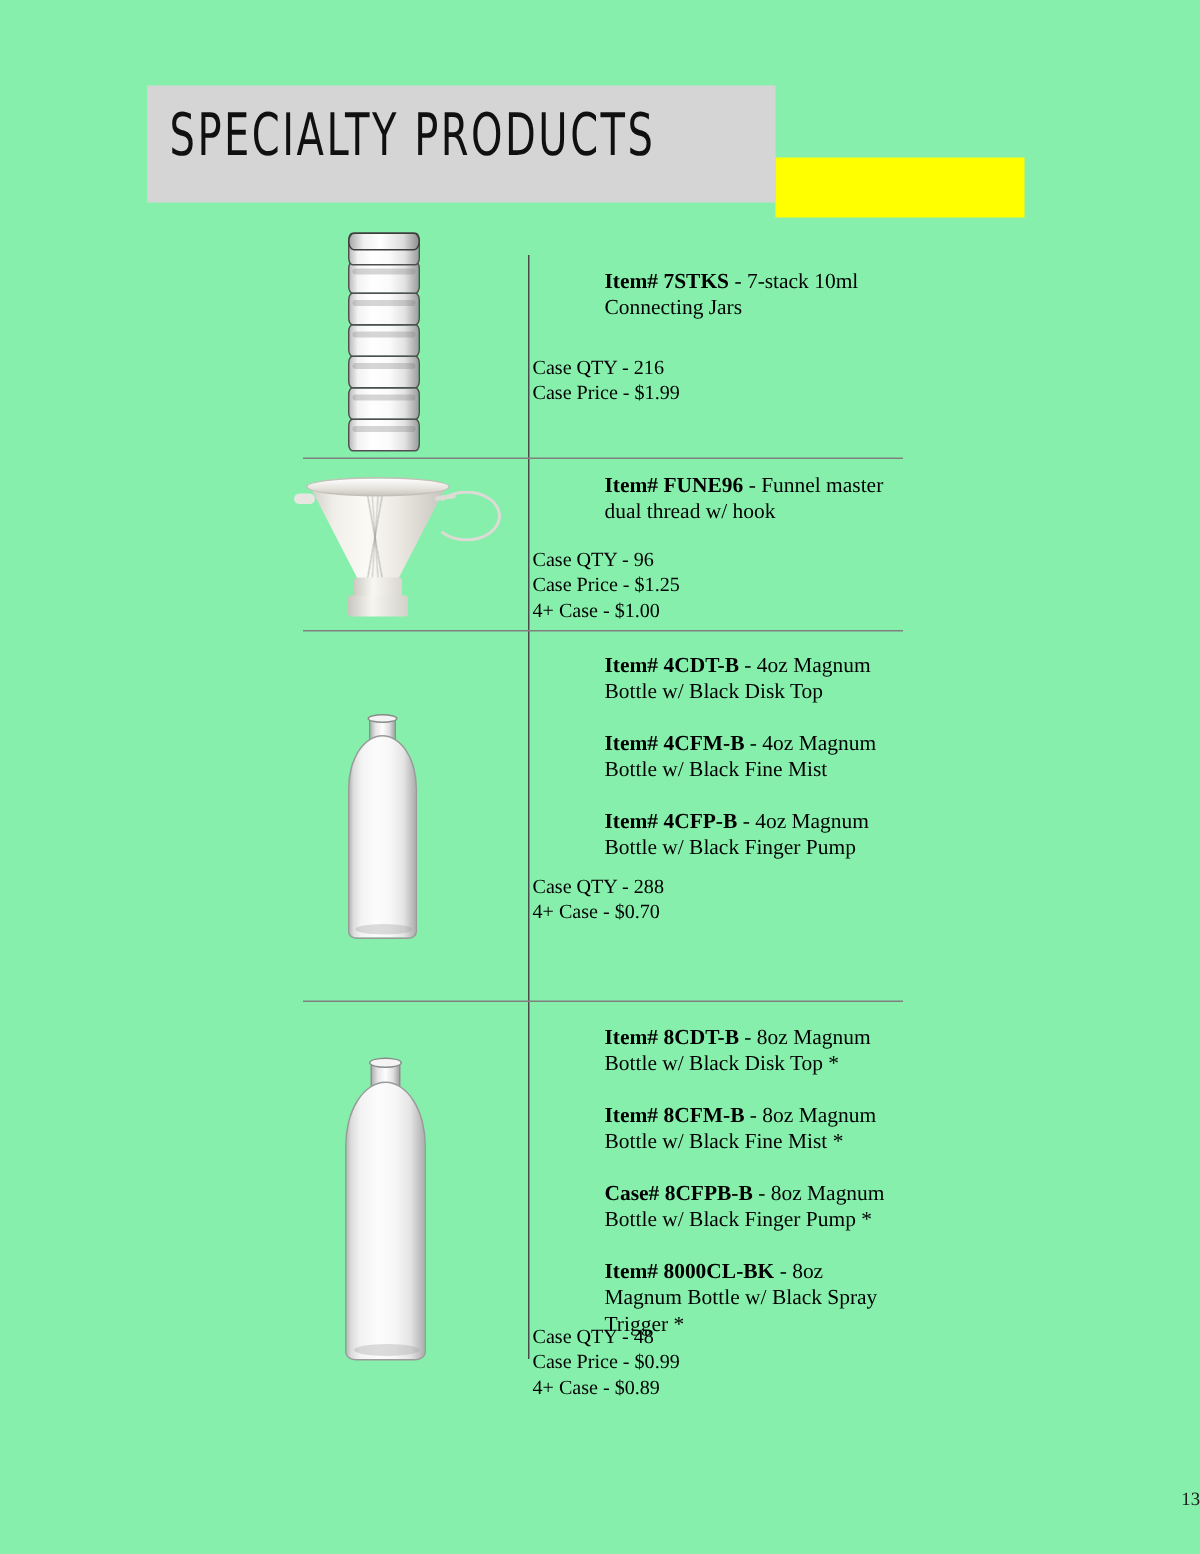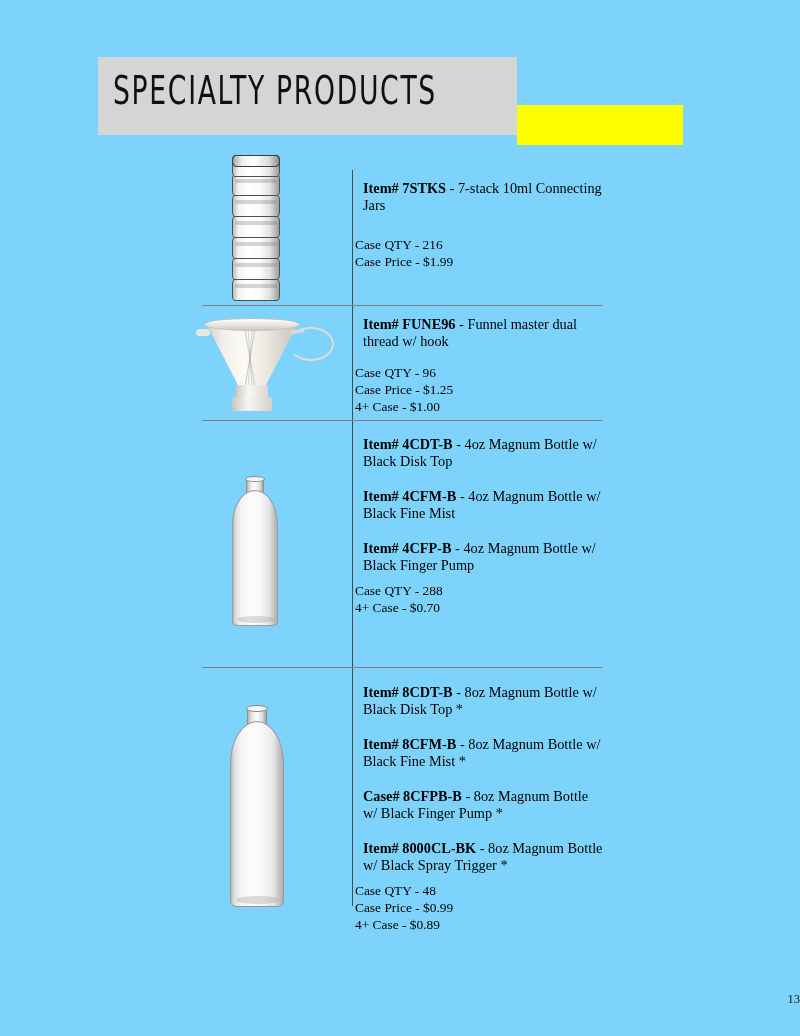--- a/index.html
+++ b/index.html
@@ -8,21 +8,21 @@
     background: #ffffff;
   }
   body {
     font-family: "Liberation Serif", serif;
     color: #000000;
   }
   .page {
     position: relative;
     width: 800px;
     height: 1036px;
-    background: #7dd3fc;
+    background: #86efac;
     overflow: hidden;
   }
 
   
   .header-yellow {
     position: absolute;
     left: 517px;
     top: 105px;
     width: 166px;
     height: 40px;
@@ -73,20 +73,21 @@
   
   .desc-block {
     position: absolute;
     left: 363px;
     width: 240px;
     font-size: 14.3px;
     line-height: 1.22;
   }
   .desc-line {
     white-space: normal;
+    margin-left: 40px;
   }
   .desc-line .code {
     font-weight: bold;
   }
   .desc-line + .desc-line {
     margin-top: 17px;
   }
 
   .price-block {
     position: absolute;

